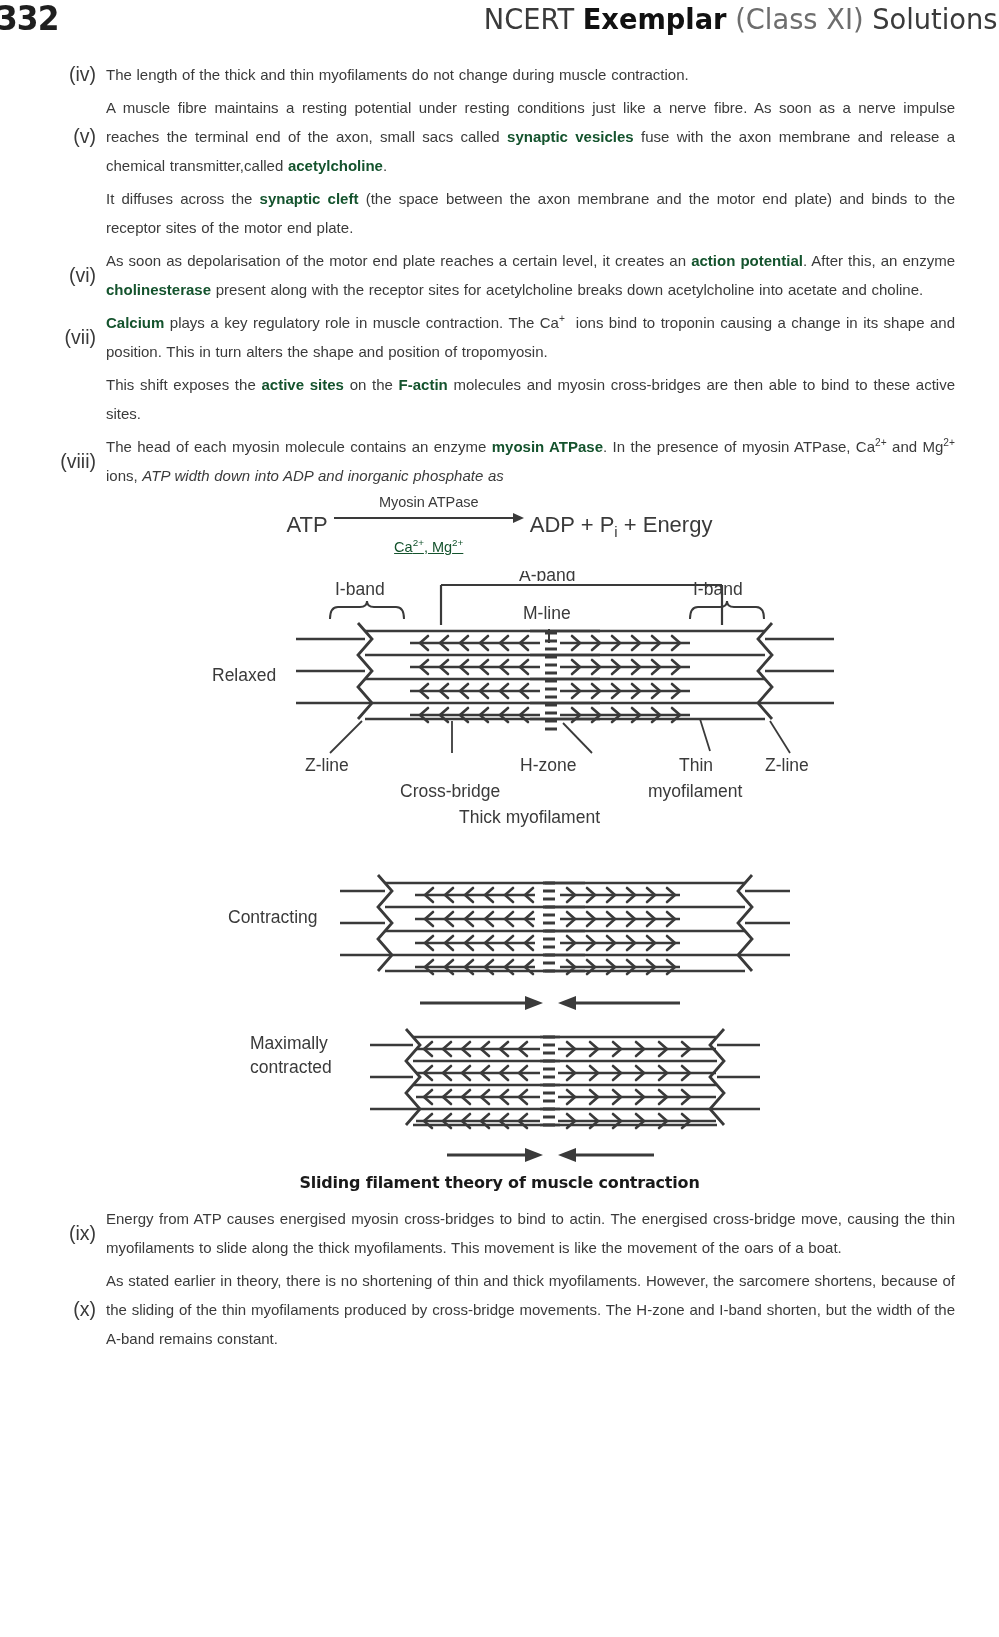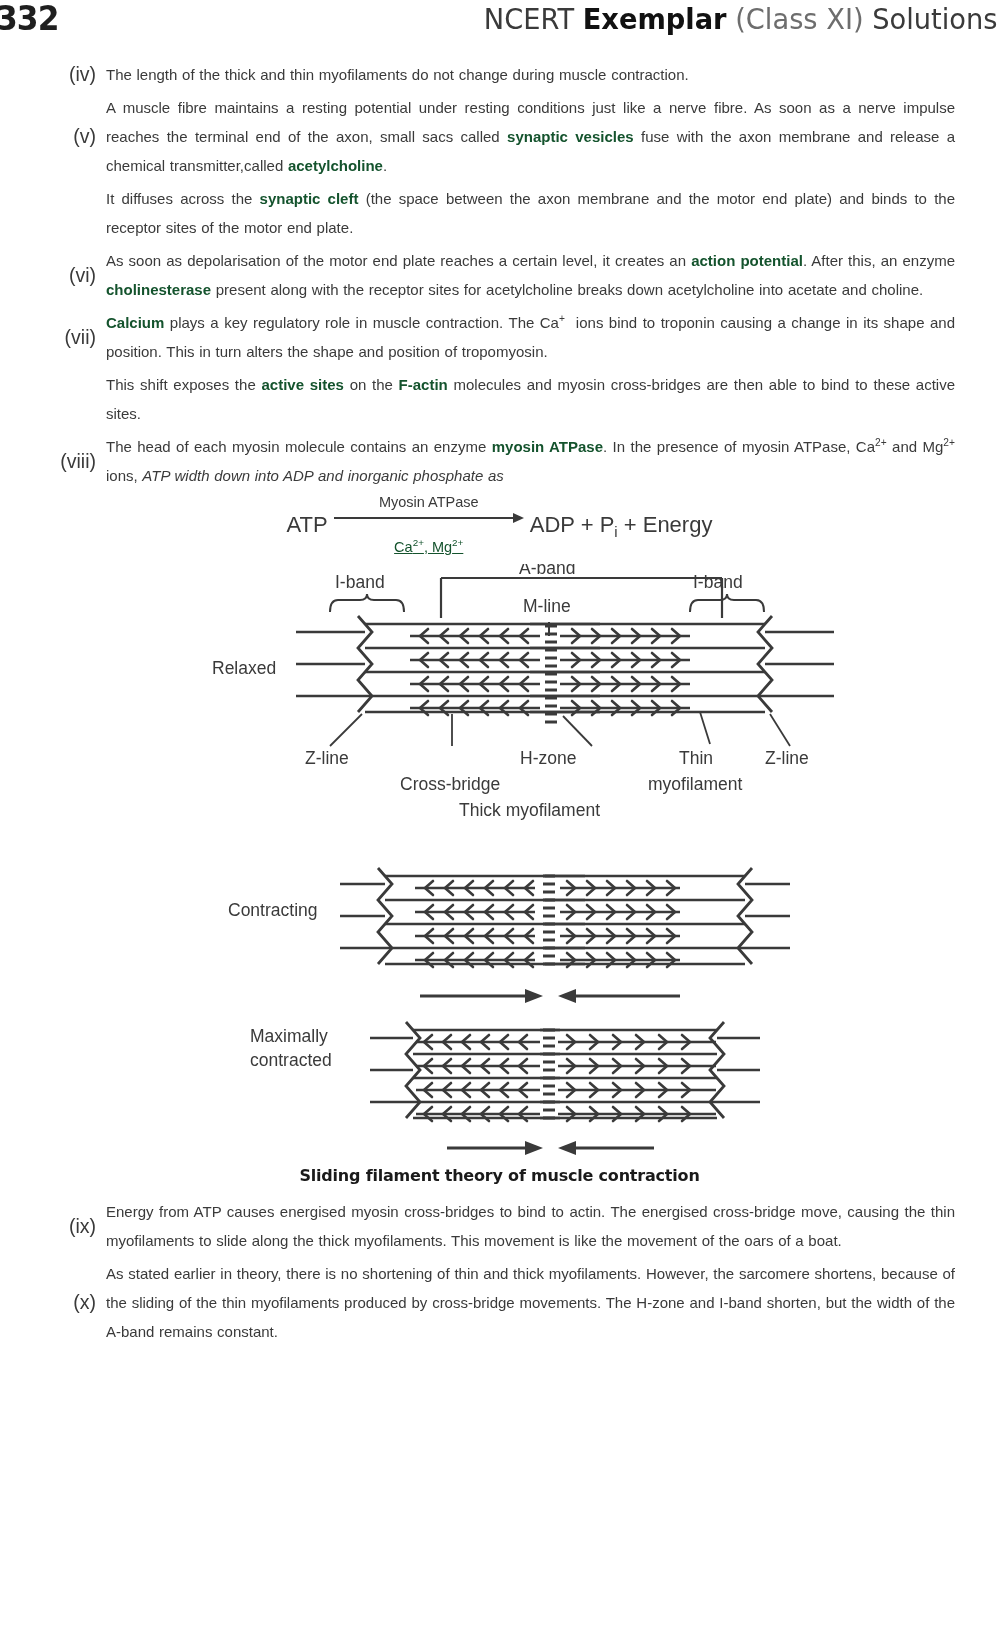--- a/index.html
+++ b/index.html
@@ -135,21 +135,21 @@
     white-space: nowrap;
     color: #14532d;
     margin-top: 16px;
     text-decoration: underline;
   }
 
   
   .figure {
     position: relative;
     width: 999px;
-    margin-top: 8px;
+    margin-top: 15px;
   }
   .figure svg { display: block; }
   .fig-caption {
     text-align: center;
     font-size: 16px;
     font-weight: 700;
     color: #1a1a1a;
     font-family: "DejaVu Sans", sans-serif;
     letter-spacing: -0.2px;
     margin-top: 2px;

